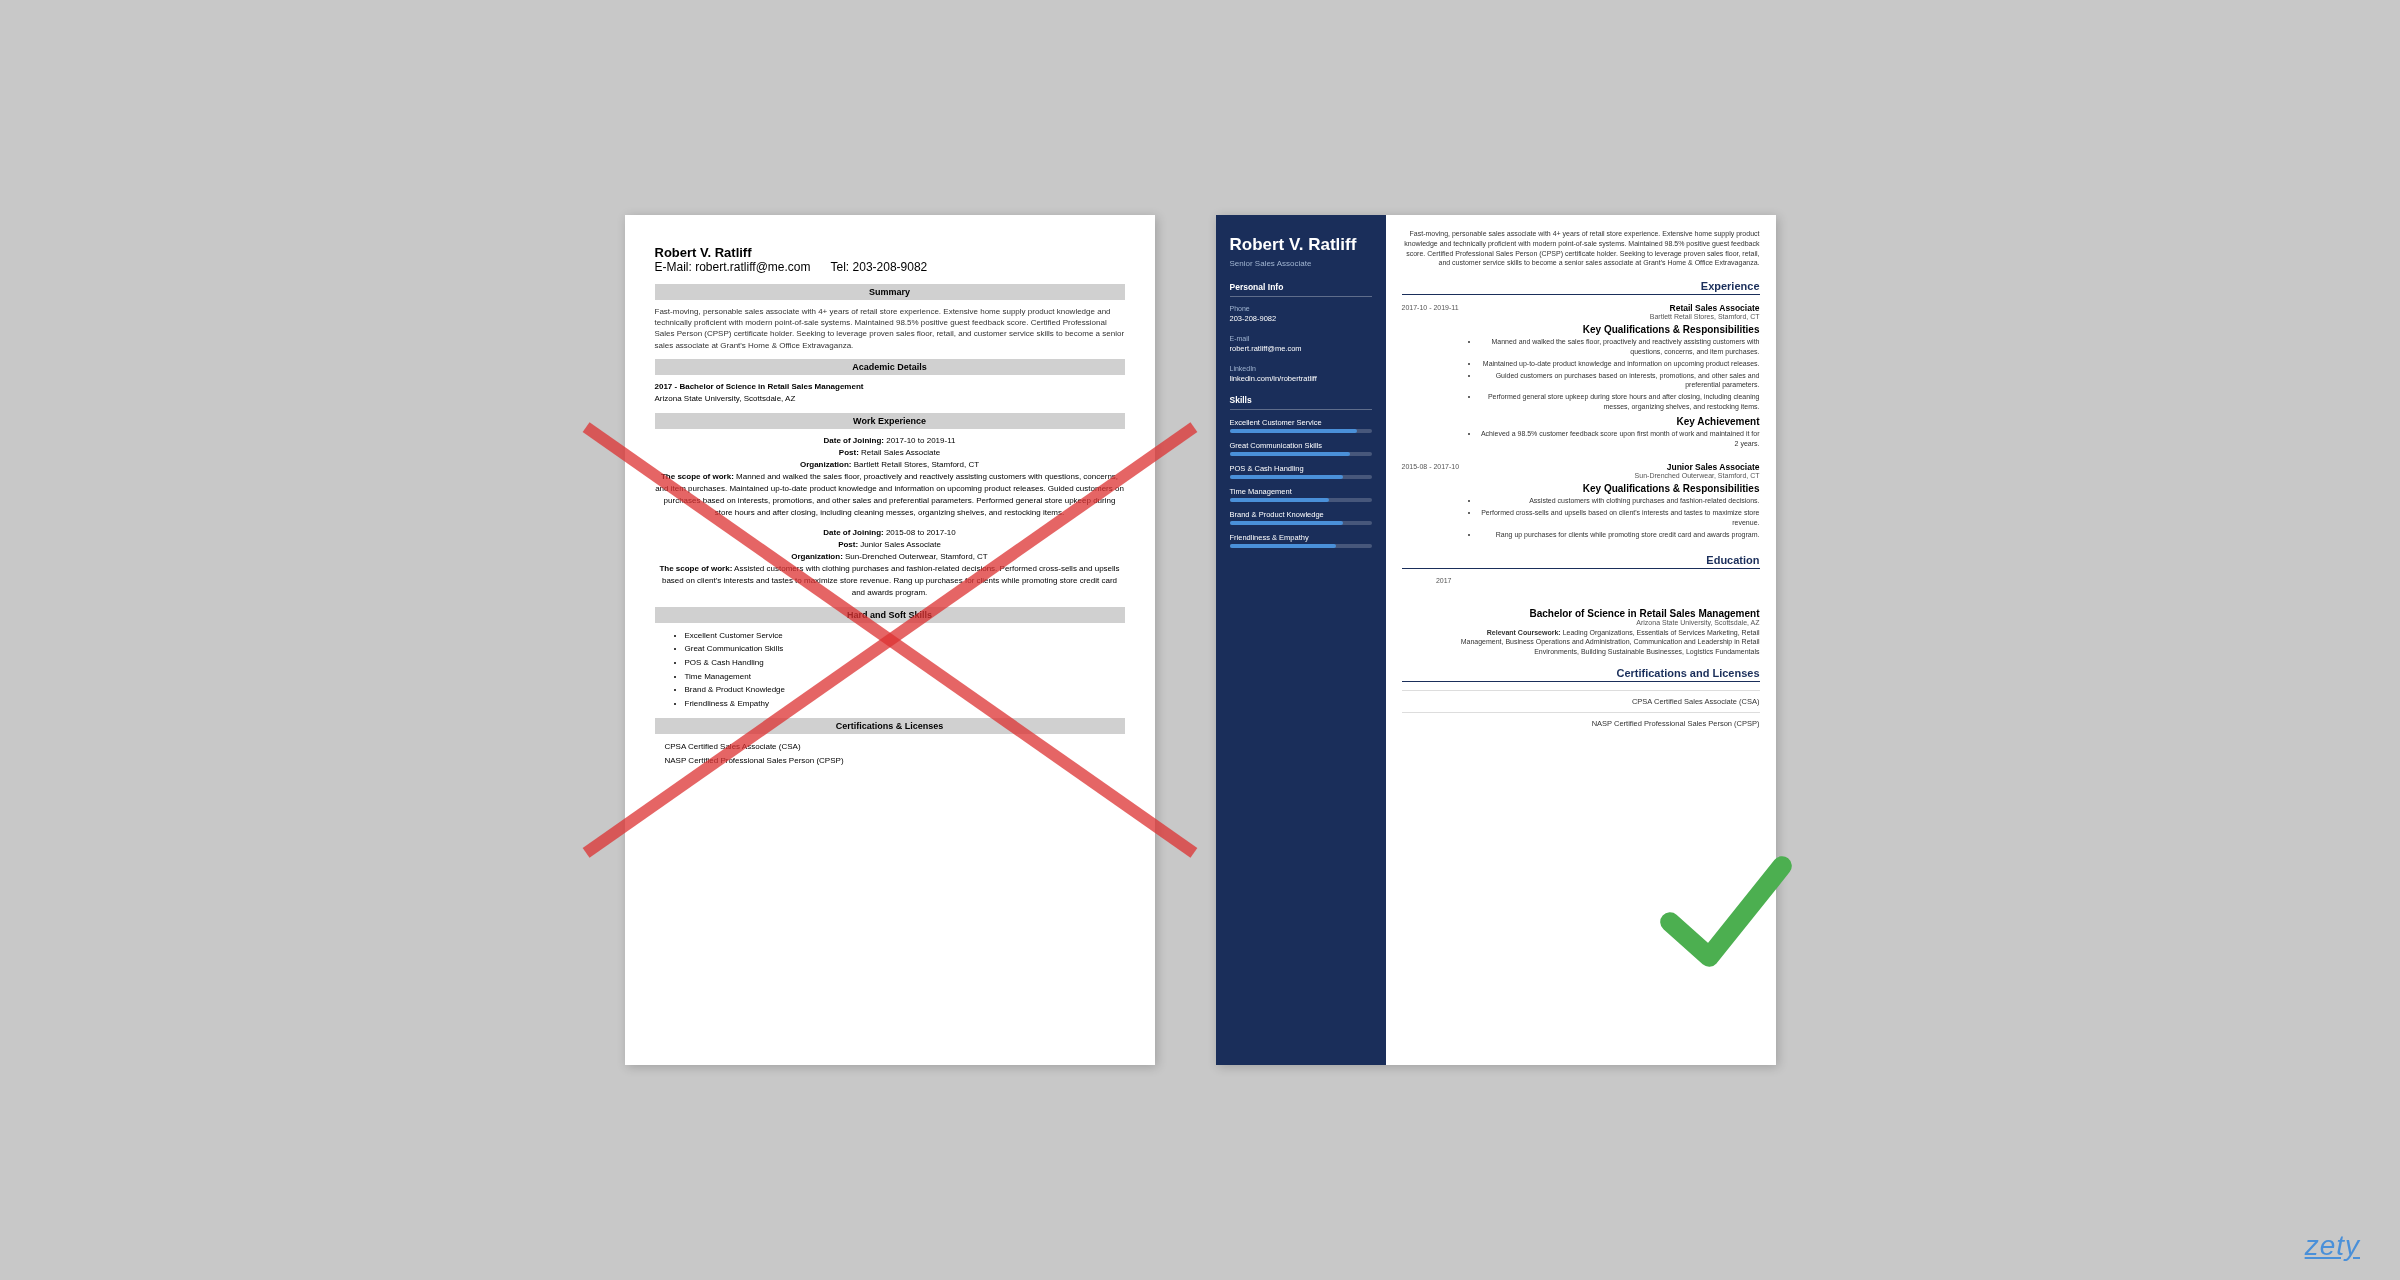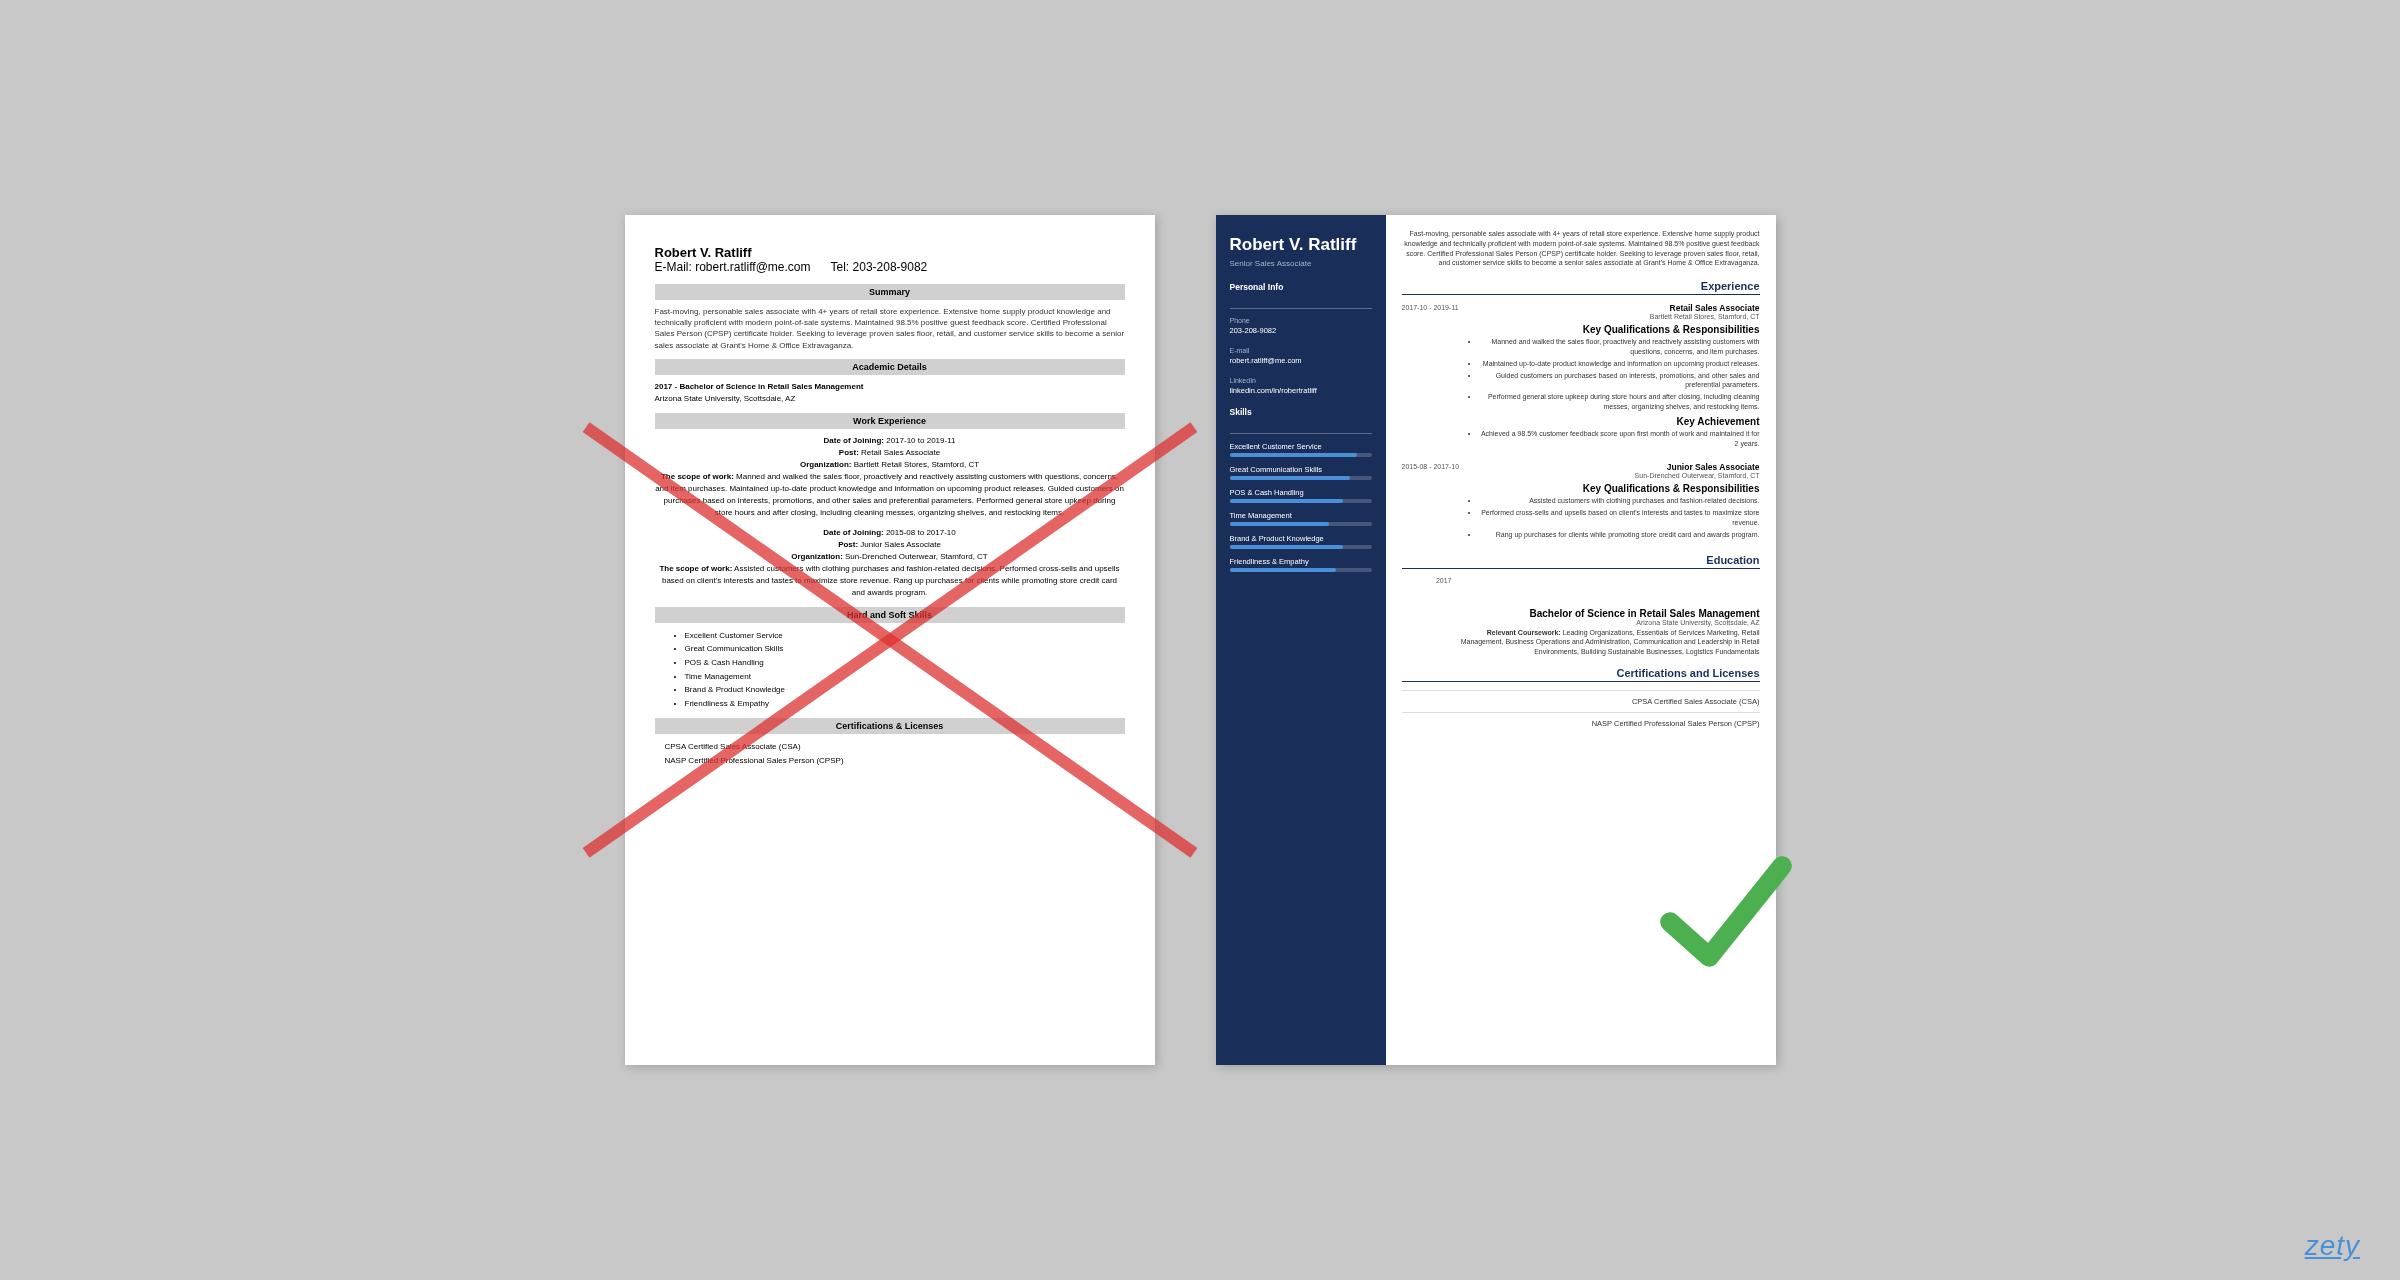--- a/index.html
+++ b/index.html
@@ -142,21 +142,21 @@
       color: #a0b4d0;
       font-size: 8px;
       margin-bottom: 14px;
     }
 
     .resume-right .sidebar .section-title {
       color: white;
       font-size: 8.5px;
       font-weight: bold;
       border-bottom: 1px solid rgba(255,255,255,0.3);
-      padding-bottom: 16px;
+      padding-bottom: 4px;
       margin-bottom: 8px;
     }
 
     .resume-right .sidebar .info-block {
       margin-bottom: 12px;
     }
     .resume-right .sidebar .info-label {
       color: #a0b4d0;
       font-size: 7px;
       margin-bottom: 2px;

